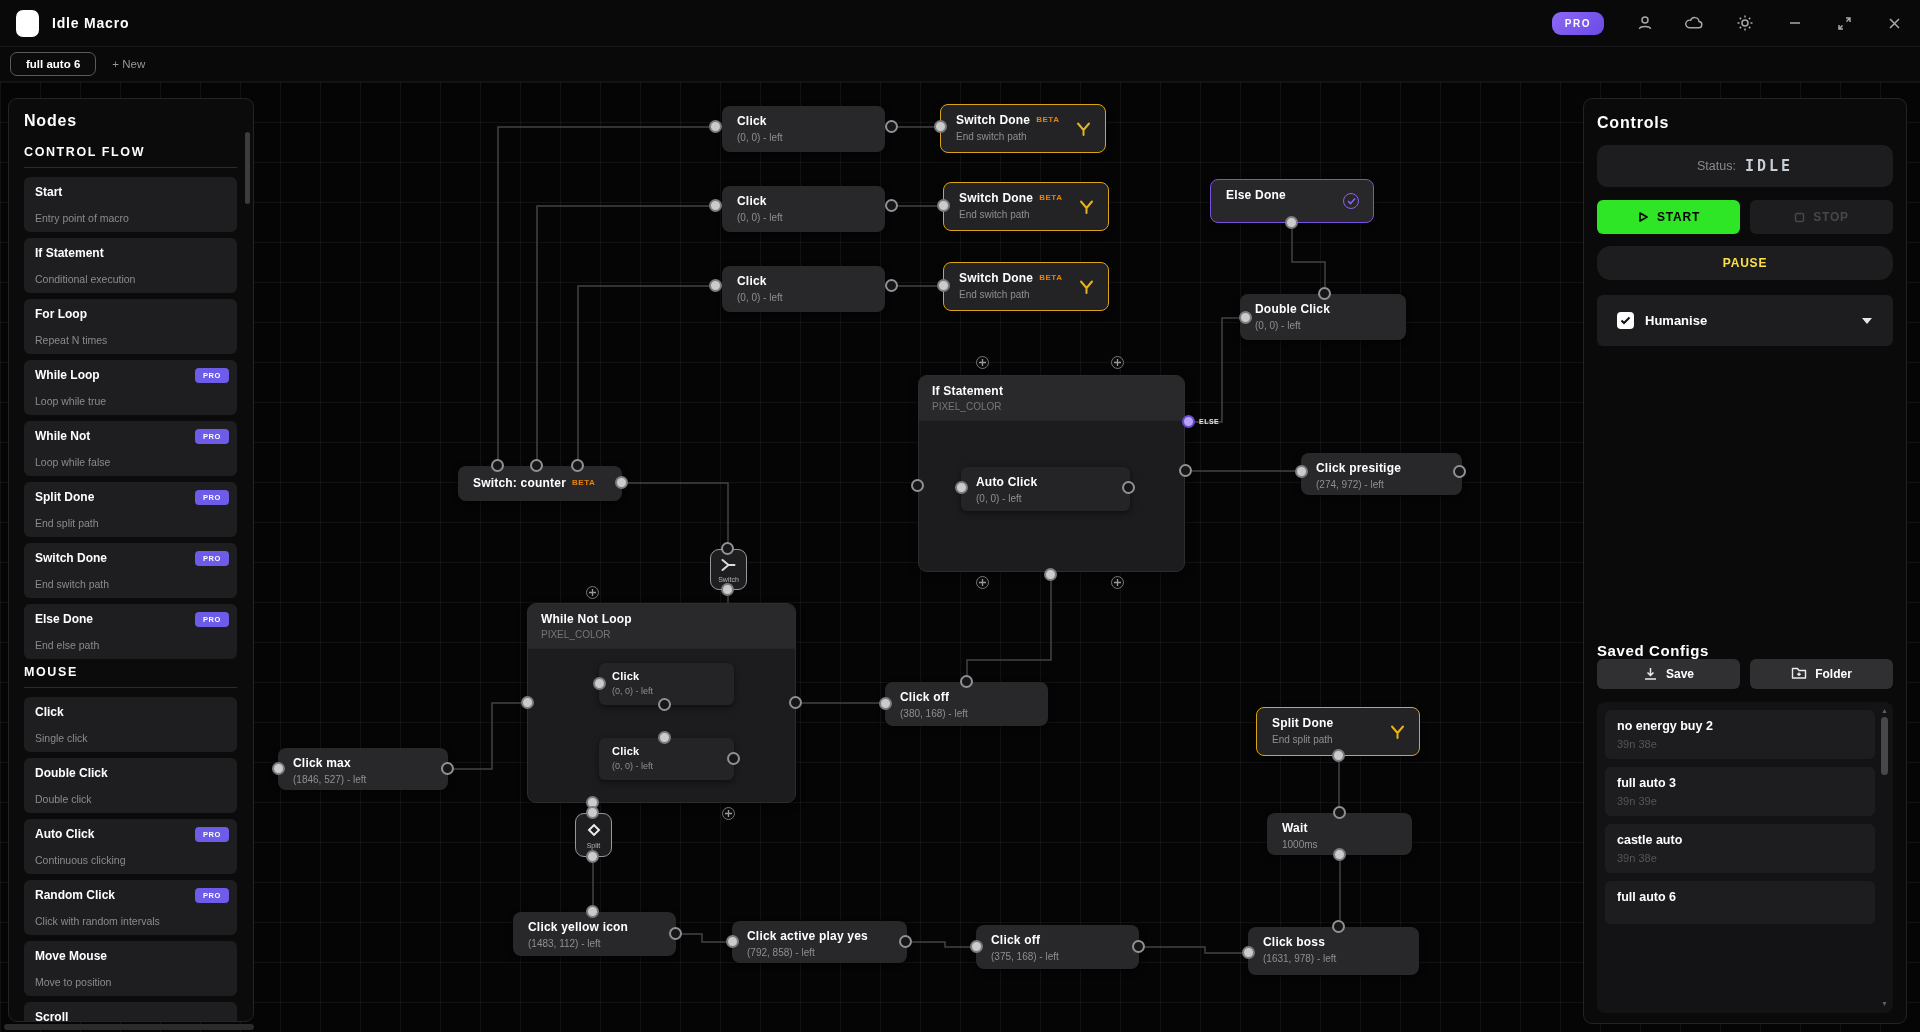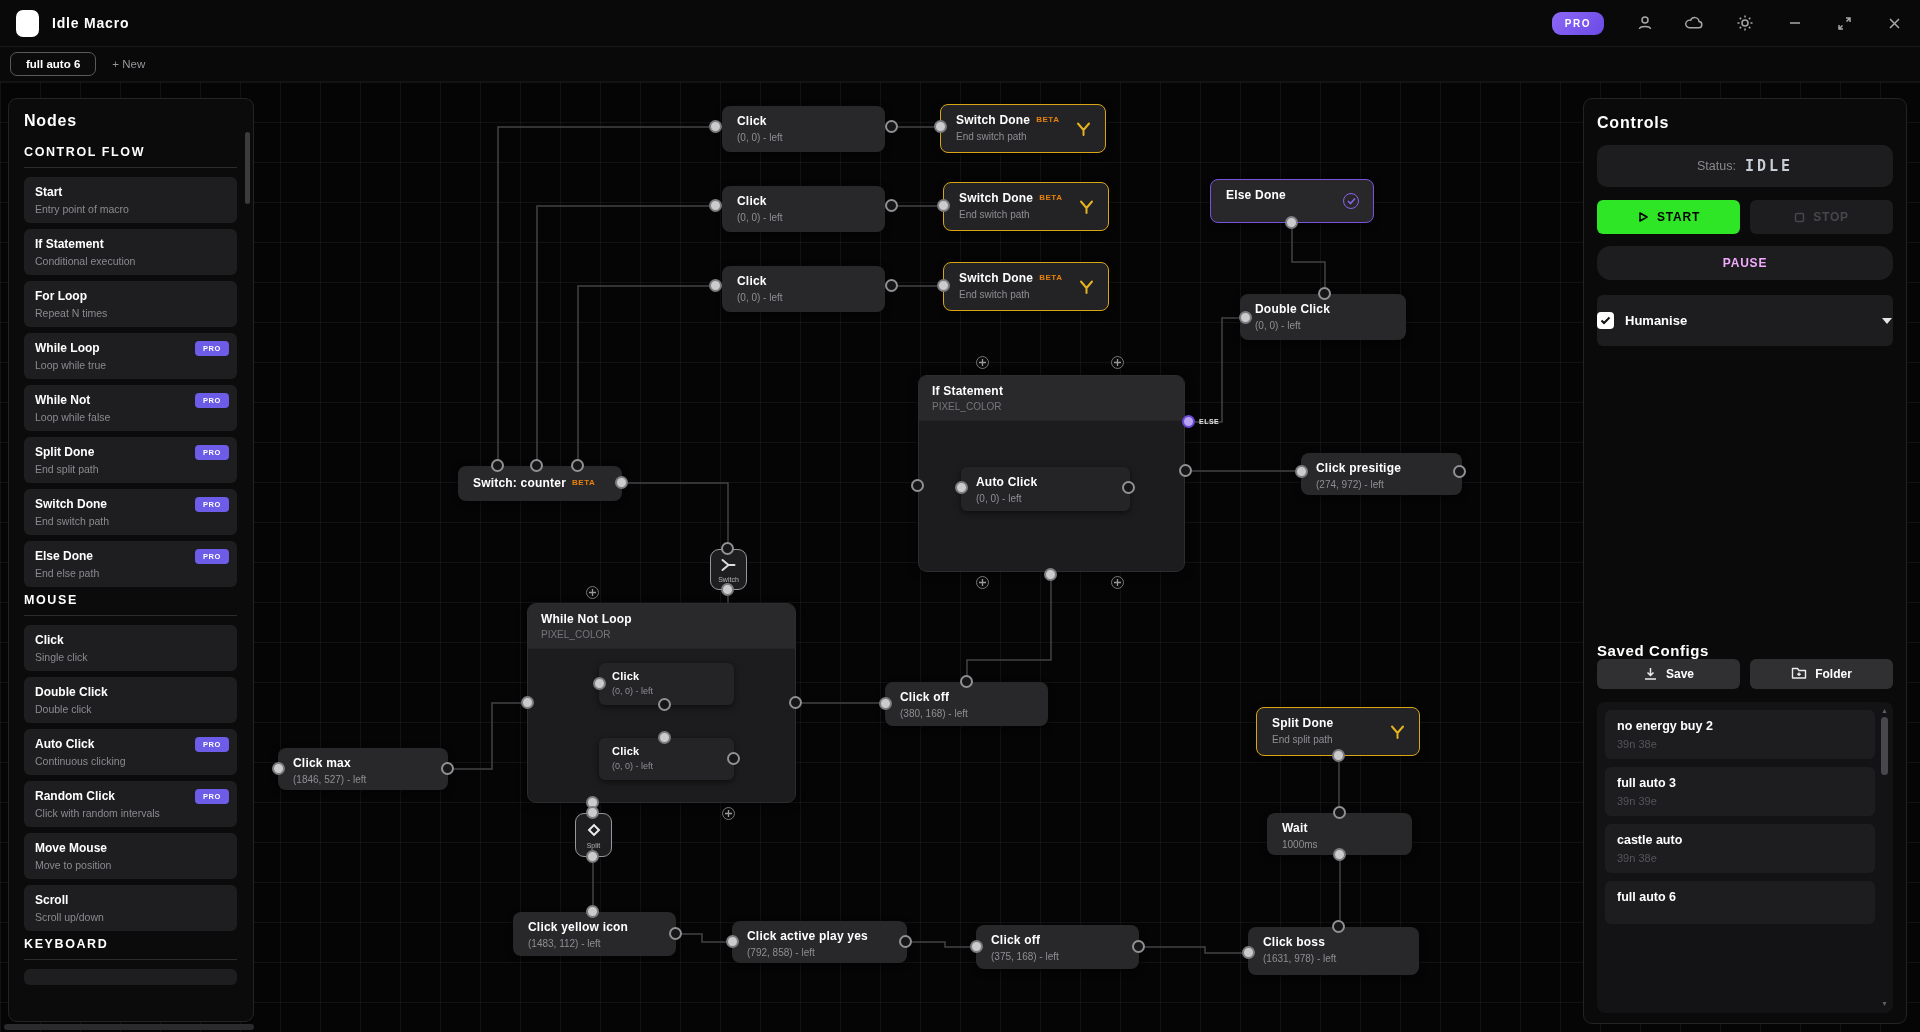--- a/index.html
+++ b/index.html
@@ -62,44 +62,44 @@
     background:#0a0a0b; z-index:4; display:flex; align-items:center; justify-content:center; }
 
   
   .sidebar { position:absolute; left:8px; top:98px; bottom:10px; width:246px; background:#0b0b0c;
     border:1px solid #242427; border-radius:9px; padding:13px 16px 6px 15px; z-index:40; overflow:hidden; }
   .sb-title { font-size:16px; font-weight:bold; letter-spacing:.8px; margin-bottom:15px; }
   .sb-sec { font-size:12.5px; font-weight:bold; letter-spacing:1.6px; padding-bottom:8px;
     border-bottom:1px solid #2c2c2f; margin-bottom:9px; margin-top:4px; }
   .nitem { position:relative; background:#1e1e20; border-radius:6px; padding:8px 11px; margin-bottom:6px; }
   .nit { font-size:12px; font-weight:bold; }
-  .nid { font-size:10.5px; color:#8b8b8f; margin-top:4px; }
+  .nid { font-size:10.5px; color:#8b8b8f; margin-top:13px; }
   .probadge { position:absolute; right:8px; top:8px; background:#6c5ce7; color:#fff; border-radius:4px;
     font-size:7.5px; font-weight:bold; letter-spacing:.6px; padding:3px 8px; }
   .sb-vscroll { position:absolute; right:3px; top:33px; width:5px; height:72px; background:#3c3c3f; border-radius:3px; }
   .sb-hbar { position:absolute; left:4px; bottom:2px; width:250px; height:6px; background:#2b2b2e; border-radius:3px; z-index:41; }
 
   
   .rpanel { position:absolute; right:13px; top:98px; bottom:8px; width:324px; background:#0a0a0b;
     border:1px solid #232326; border-radius:9px; padding:13px 13px 10px; z-index:40; display:flex; flex-direction:column; }
   .rp-title { font-size:16px; font-weight:bold; letter-spacing:.8px; margin:2px 0 13px; }
   .statusbox { background:#1d1d1f; border-radius:10px; height:42px; display:flex; align-items:center;
     justify-content:center; gap:9px; }
   .status-lab { color:#8a8a8e; font-size:12.5px; }
   .status-val { font-family:"DejaVu Sans Mono", monospace; font-weight:bold; font-size:15px;
     letter-spacing:3px; color:#c7ced8; }
   .btnrow { display:flex; gap:10px; margin-top:13px; }
   .btn { flex:1; height:34px; border-radius:6px; display:flex; align-items:center; justify-content:center;
     gap:8px; font-size:12px; font-weight:bold; letter-spacing:.8px; }
   .btn-start { background:#2ee625; color:#000; }
   .btn-stop { background:#1d1d1f; color:#47474b; }
-  .btn-pause { margin-top:12px; height:34px; background:#1d1d1f; color:#f0abfc; border-radius:14px;
+  .btn-pause { margin-top:12px; height:34px; background:#1d1d1f; color:#fde047; border-radius:14px;
     display:flex; align-items:center; justify-content:center; font-size:12px; font-weight:bold; letter-spacing:.8px; }
   .humanise { margin-top:15px; background:#1d1d1f; border-radius:6px; height:51px; display:flex;
-    align-items:center; padding:0 0; }
+    align-items:center; padding:0 20px; }
   .checkbox { width:17px; height:17px; background:#fff; border-radius:4px; display:flex; align-items:center; justify-content:center; }
   .hum-lab { font-size:13px; font-weight:bold; margin-left:11px; }
   .caret { margin-left:auto; }
   .rp-spacer { flex:1; }
   .sc-title { font-size:15px; font-weight:bold; letter-spacing:.6px; }
   .cfg-row { display:flex; gap:10px; margin-bottom:10px; }
   .cfg-btn { flex:1; height:30px; background:#303033; border-radius:6px; display:flex; align-items:center;
     justify-content:center; gap:8px; font-size:12px; font-weight:bold; }
   .cfg-list { position:relative; flex:1; background:#131315; border-radius:8px; padding:8px 18px 8px 8px;
     margin-top:3px; overflow:hidden; }

